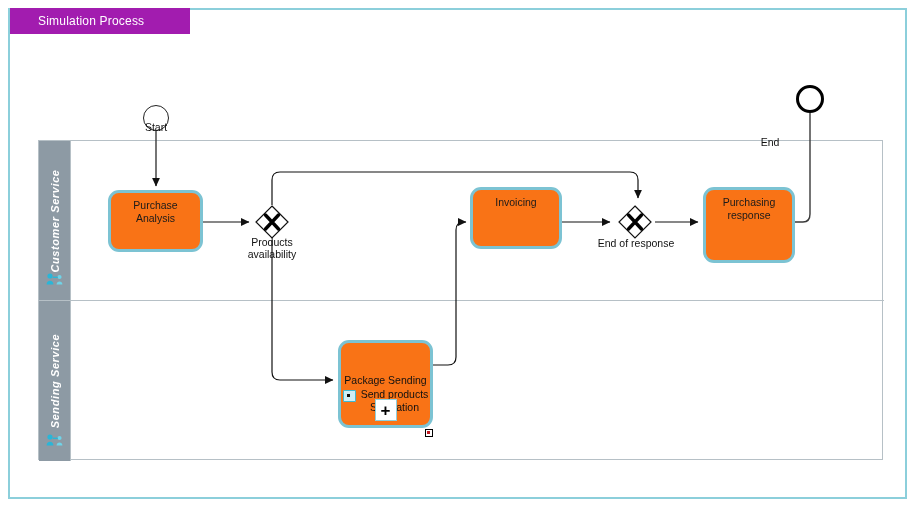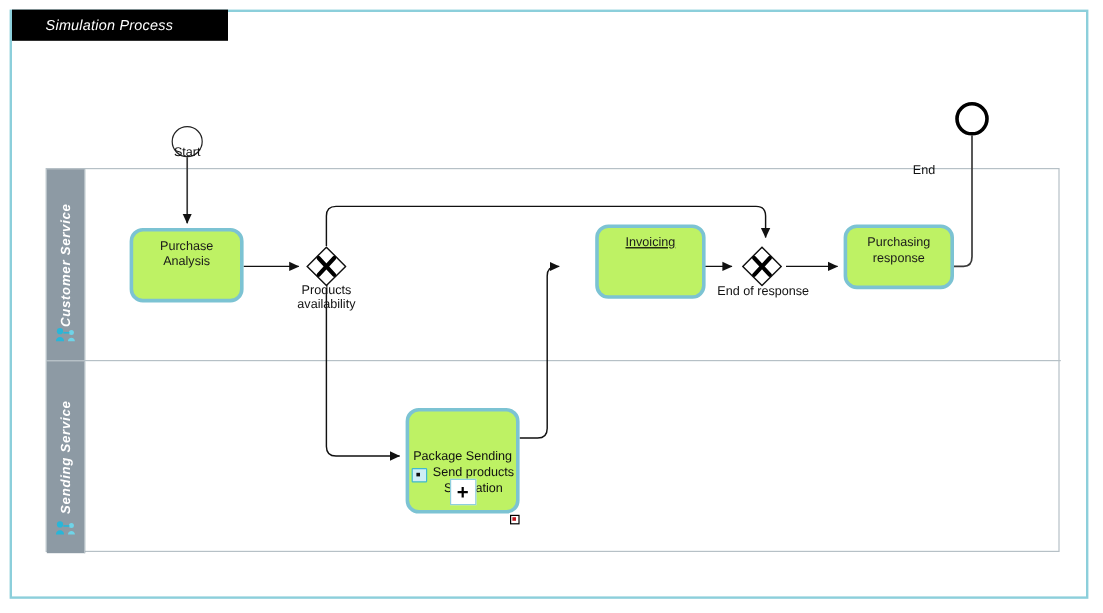--- a/index.html
+++ b/index.html
@@ -5,23 +5,23 @@
   html,body{margin:0;padding:0;background:#ffffff;}
   body{width:919px;height:511px;position:relative;overflow:hidden;
        font-family:"Liberation Sans","DejaVu Sans",sans-serif;}
 
   
   #canvas{position:absolute;left:8px;top:8px;width:899px;height:491px;
           border:2px solid #8ccfdb;background:#ffffff;box-sizing:border-box;}
 
   
   #title-tab{position:absolute;left:10px;top:8px;width:180px;height:26px;
-             background:#000000;color:#ffffff;font-size:12px;
+             background:#a21caf;color:#ffffff;font-size:12px;
              display:flex;align-items:center;padding-left:28px;
-             box-sizing:border-box;letter-spacing:.2px;font-style:italic;}
+             box-sizing:border-box;letter-spacing:.2px;}
 
   
   #pool{position:absolute;left:38px;top:140px;width:845px;height:320px;
         border:1px solid #b6c0c6;box-sizing:border-box;background:#fff;}
   .lane{position:absolute;left:0;width:845px;box-sizing:border-box;
         border-bottom:1px solid #b6c0c6;}
   .lane.last{border-bottom:none;}
   #lane-cs{top:0;height:160px;}
   #lane-ss{top:160px;height:160px;}
 
@@ -29,21 +29,21 @@
              background:#8d9aa4;border-right:1px solid #b6c0c6;
              box-sizing:border-box;overflow:hidden;}
   .lane-head .lbl{position:absolute;left:50%;top:50%;
              transform:translate(-50%,-50%) rotate(-90deg);
              white-space:nowrap;color:#ffffff;font-size:11px;
              font-style:italic;font-weight:bold;letter-spacing:.6px;}
   .lane-head .role-icon{position:absolute;left:7px;bottom:14px;width:18px;height:14px;}
 
   
   .task{position:absolute;border:3px solid #7cc3d3;border-radius:11px;
-        background:#bef264;box-sizing:border-box;
+        background:#f97316;box-sizing:border-box;
         display:flex;justify-content:center;}
   .task .tlabel{font-size:10.5px;color:#1a1a1a;text-align:center;
         line-height:13px;padding-top:6px;white-space:pre-line;}
 
   
   #task-package{flex-direction:column;align-items:center;}
   #task-package .sp-title{font-size:10.5px;color:#111;margin-top:20px;}
   #task-package .sp-row{display:flex;align-items:flex-start;gap:5px;margin-top:2px;}
   #task-package .sp-sub{font-size:10.5px;color:#111;text-align:center;line-height:13px;
         white-space:pre-line;}
@@ -141,25 +141,25 @@
 <div class="ev-label" style="left:126px;top:89px;width:60px;">Start</div>
 
 <div class="event" id="ev-end" style="left:796px;top:85px;"></div>
 <div class="ev-label" style="left:740px;top:104px;width:60px;">End</div>
 
 <div class="task" id="task-purchase" style="left:108px;top:190px;width:95px;height:62px;">
   <div class="tlabel">Purchase
 Analysis</div>
 </div>
 
-<div class="task" id="task-invoicing" style="left:496px;top:187px;width:92px;height:62px;text-decoration:underline;">
+<div class="task" id="task-invoicing" style="left:470px;top:187px;width:92px;height:62px;">
   <div class="tlabel">Invoicing</div>
 </div>
 
-<div class="task" id="task-purchasing" style="left:703px;top:187px;width:92px;height:54px;">
+<div class="task" id="task-purchasing" style="left:703px;top:187px;width:92px;height:76px;">
   <div class="tlabel">Purchasing
 response</div>
 </div>
 
 <div class="task" id="task-package" style="left:338px;top:340px;width:95px;height:88px;">
   <div class="sp-title">Package Sending</div>
   <div class="sp-row">
     <span class="msg-icon"></span>
     <span class="sp-sub">Send products
 Simulation</span>

